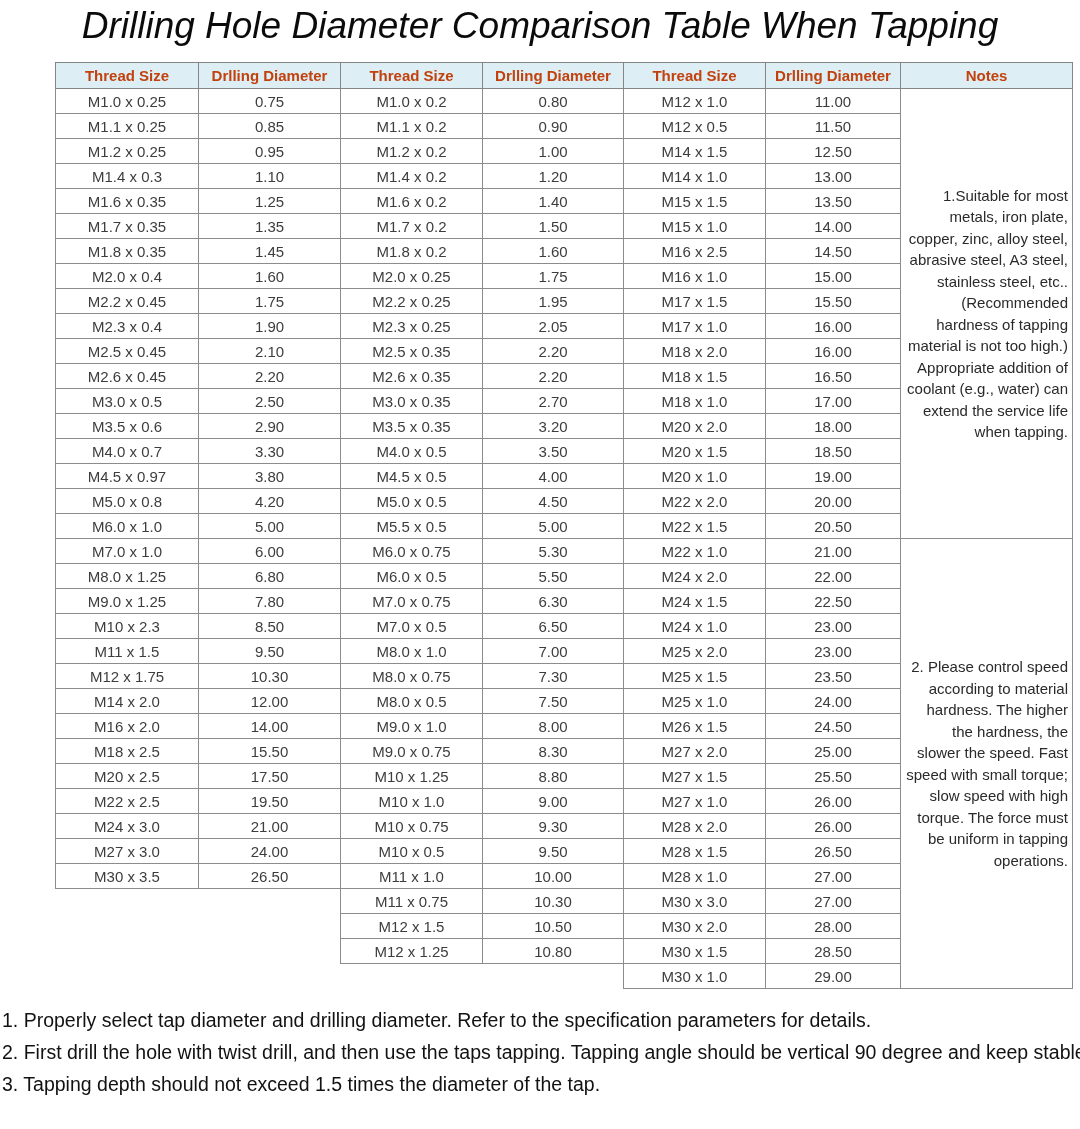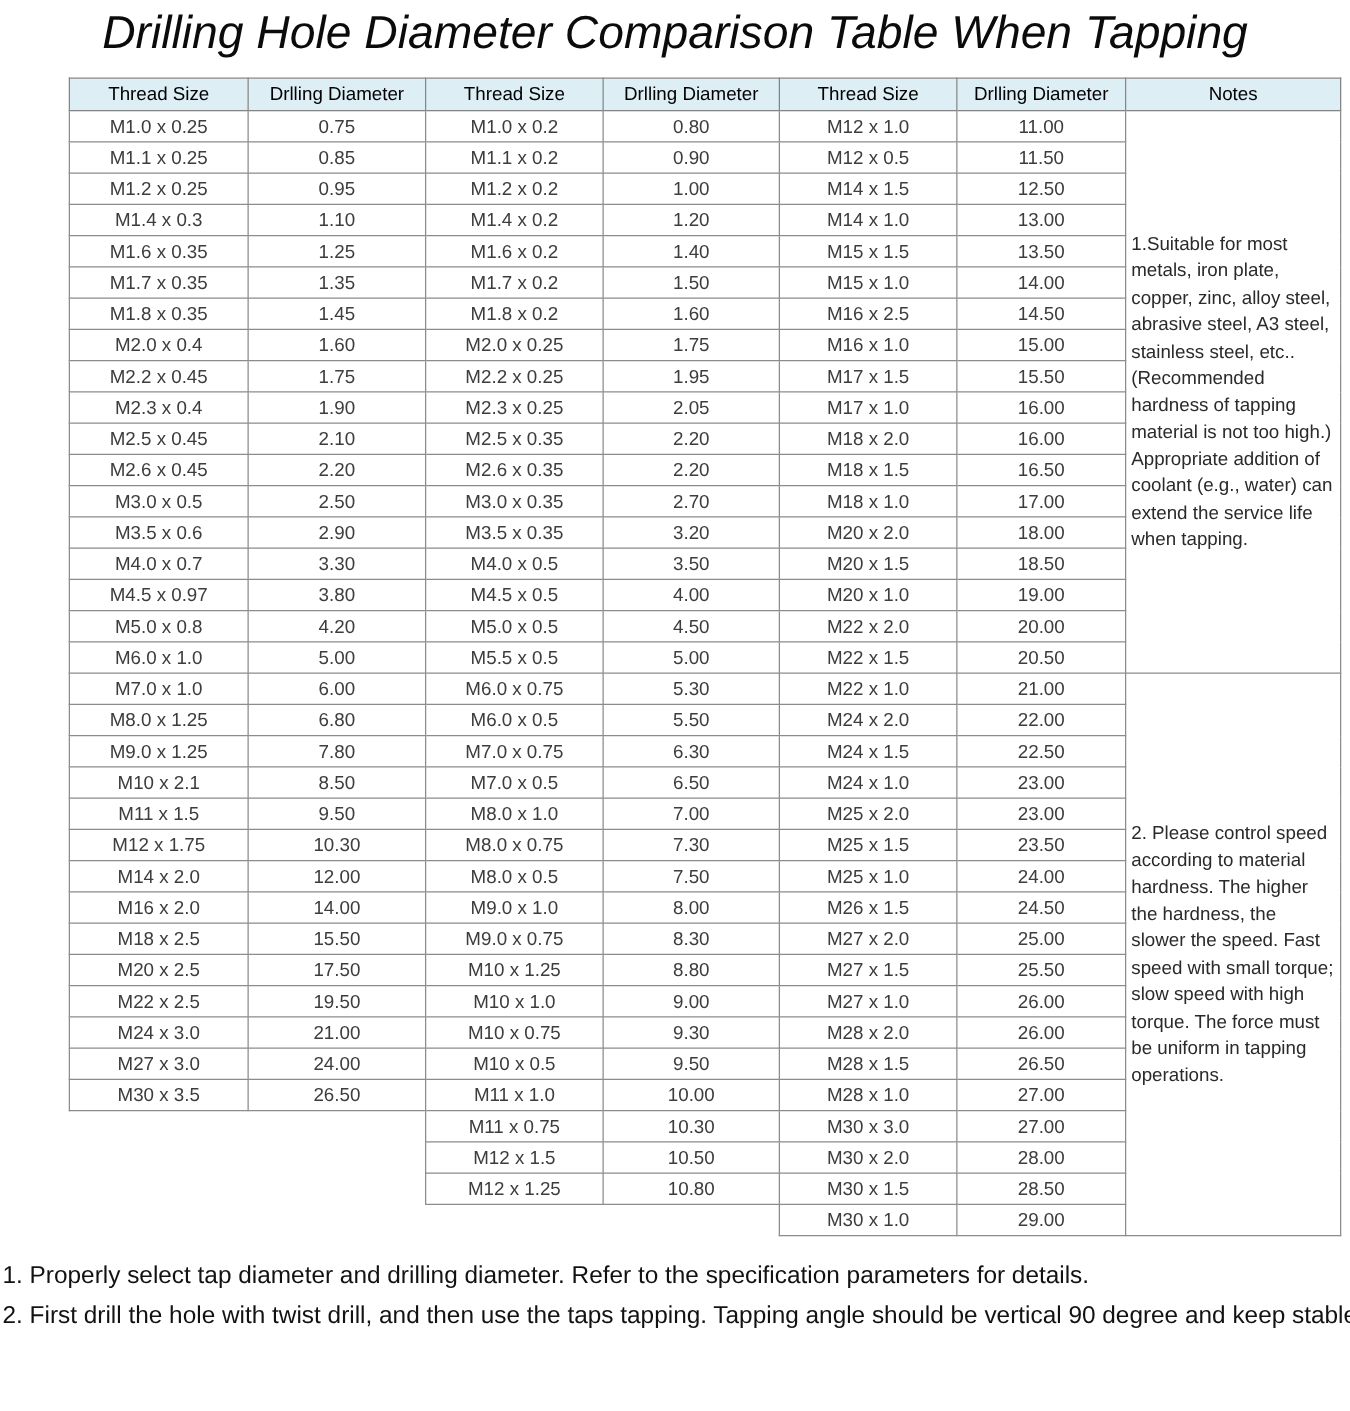--- a/index.html
+++ b/index.html
@@ -22,41 +22,41 @@
     border-collapse:collapse;
     table-layout:fixed;
     margin-left:55px;
     width:1017px;
     font-size:15px;
     color:#3d3d3d;
   }
   table.cmp th {
     background:#ddeef5;
     border:1px solid #858585;
-    font-weight:400;
+    font-weight:700;
     font-size:15px;
-    color:#000000;
+    color:#c2410c;
     height:25px;
     text-align:center;
     padding:0;
   }
   table.cmp td { padding:0; }
   table.cmp td.cell {
     border:1px solid #8c8c8c;
     text-align:center;
     height:24px;
     white-space:nowrap;
   }
   table.cmp td.blank {
     border:none;
     background:transparent;
   }
   table.cmp td.notes-cell {
     border:1px solid #8c8c8c;
-    text-align:left;
+    text-align:right;
     vertical-align:middle;
     font-size:15px;
     line-height:21.5px;
     color:#2a2a2a;
     padding:2px 4px;
   }
   .footer {
     margin:20px 0 0 2px;
   }
   .footer p {
@@ -260,21 +260,21 @@
       </tr>
       <tr>
         <td class="cell">M9.0 x 1.25</td>
         <td class="cell">7.80</td>
         <td class="cell">M7.0 x 0.75</td>
         <td class="cell">6.30</td>
         <td class="cell">M24 x 1.5</td>
         <td class="cell">22.50</td>
       </tr>
       <tr>
-        <td class="cell">M10 x 2.1</td>
+        <td class="cell">M10 x 2.3</td>
         <td class="cell">8.50</td>
         <td class="cell">M7.0 x 0.5</td>
         <td class="cell">6.50</td>
         <td class="cell">M24 x 1.0</td>
         <td class="cell">23.00</td>
       </tr>
       <tr>
         <td class="cell">M11 x 1.5</td>
         <td class="cell">9.50</td>
         <td class="cell">M8.0 x 1.0</td>
@@ -385,13 +385,14 @@
         <td class="blank"></td>
         <td class="cell">M30 x 1.0</td>
         <td class="cell">29.00</td>
       </tr>
     </tbody>
 </table>
 
 <div class="footer">
   <p>1. Properly select tap diameter and drilling diameter. Refer to the specification parameters for details.</p>
   <p>2. First drill the hole with twist drill, and then use the taps tapping. Tapping angle should be vertical 90 degree and keep stable.</p>
+  <p>3. Tapping depth should not exceed 1.5 times the diameter of the tap.</p>
 </div>
 
 </body></html>

